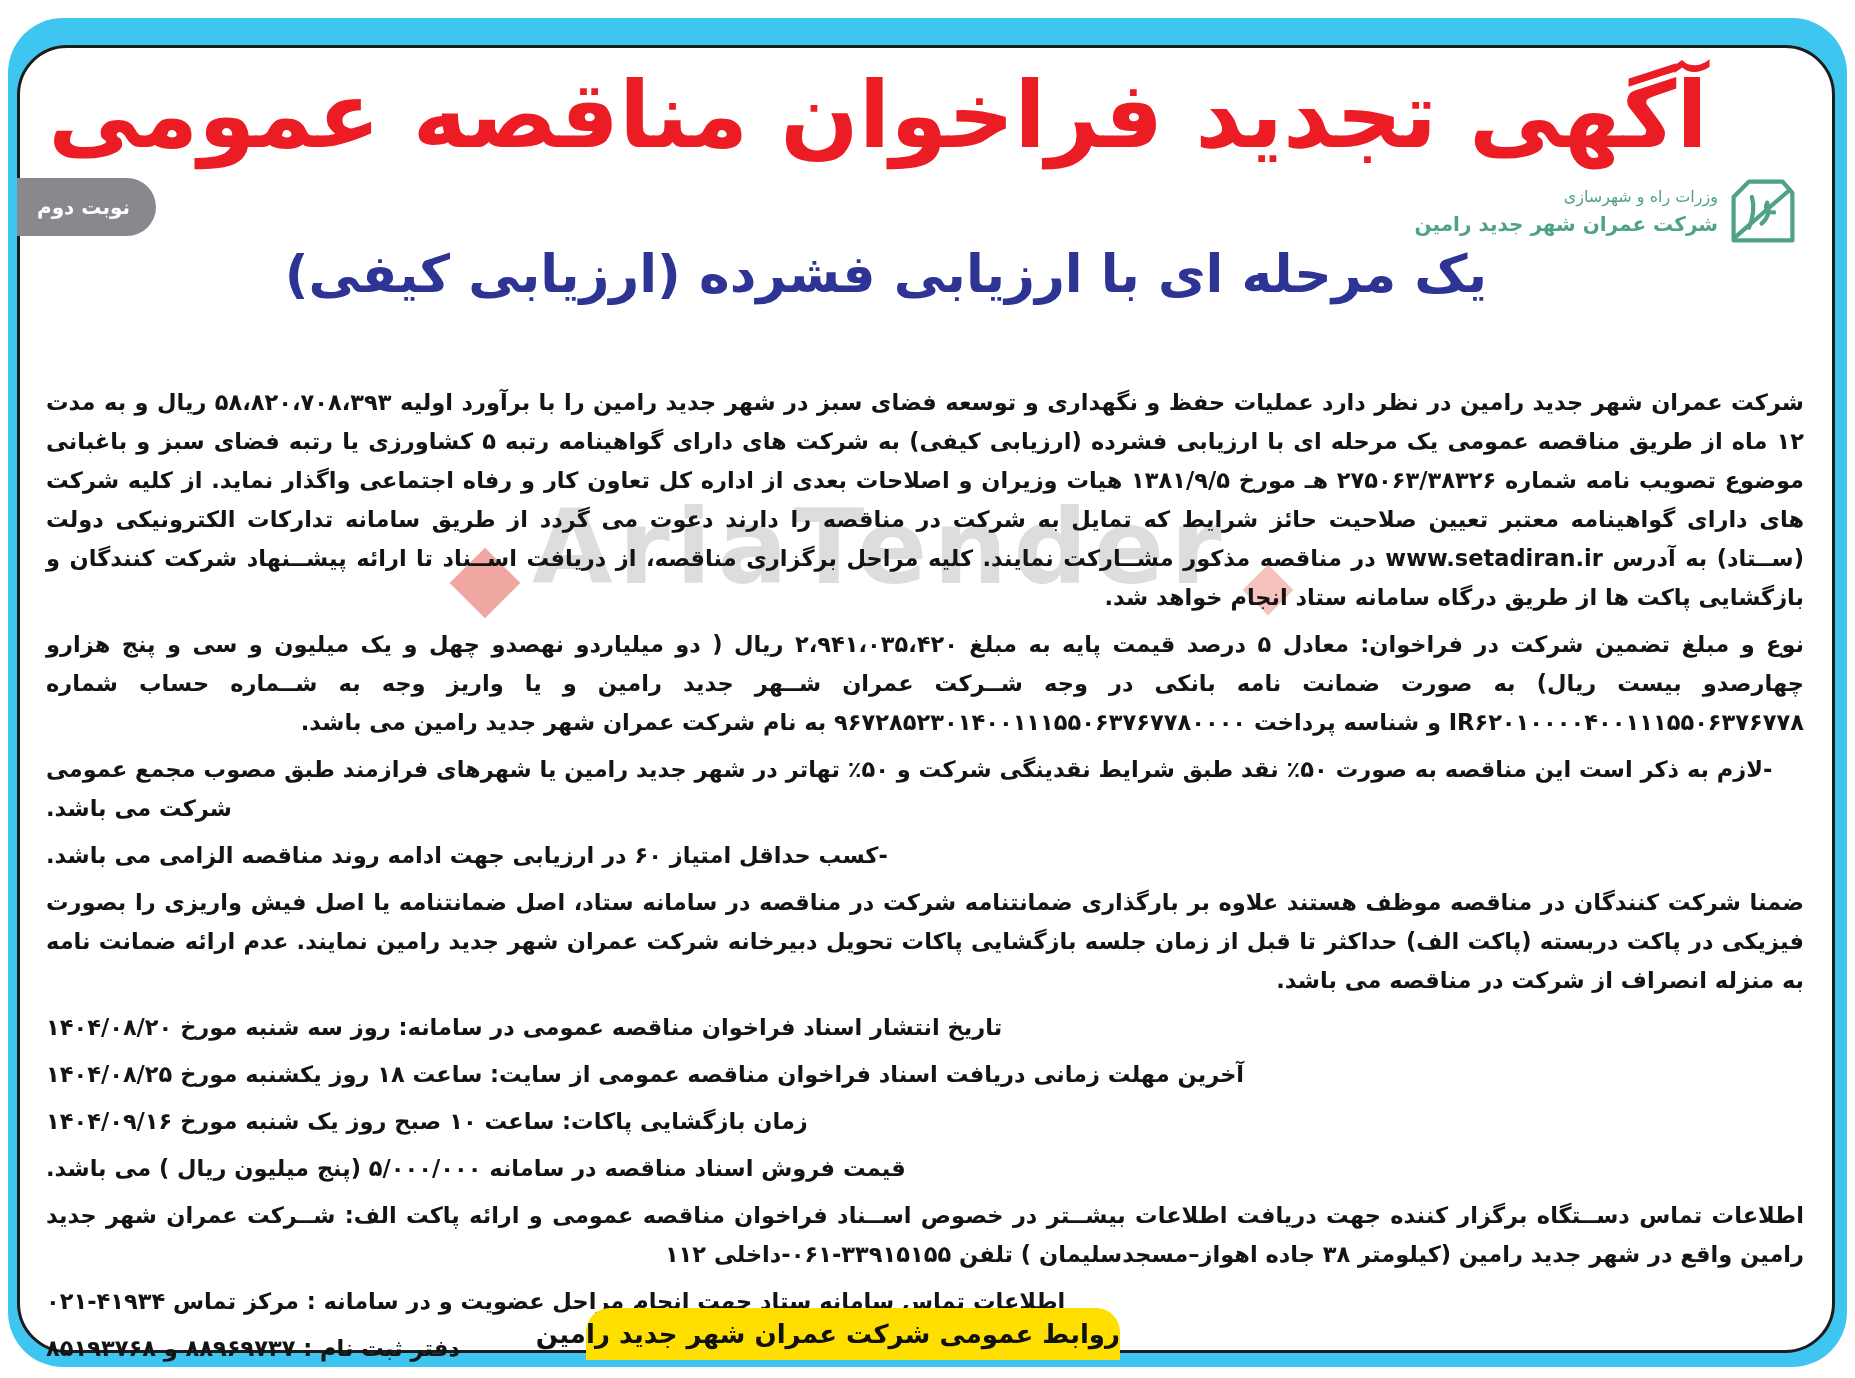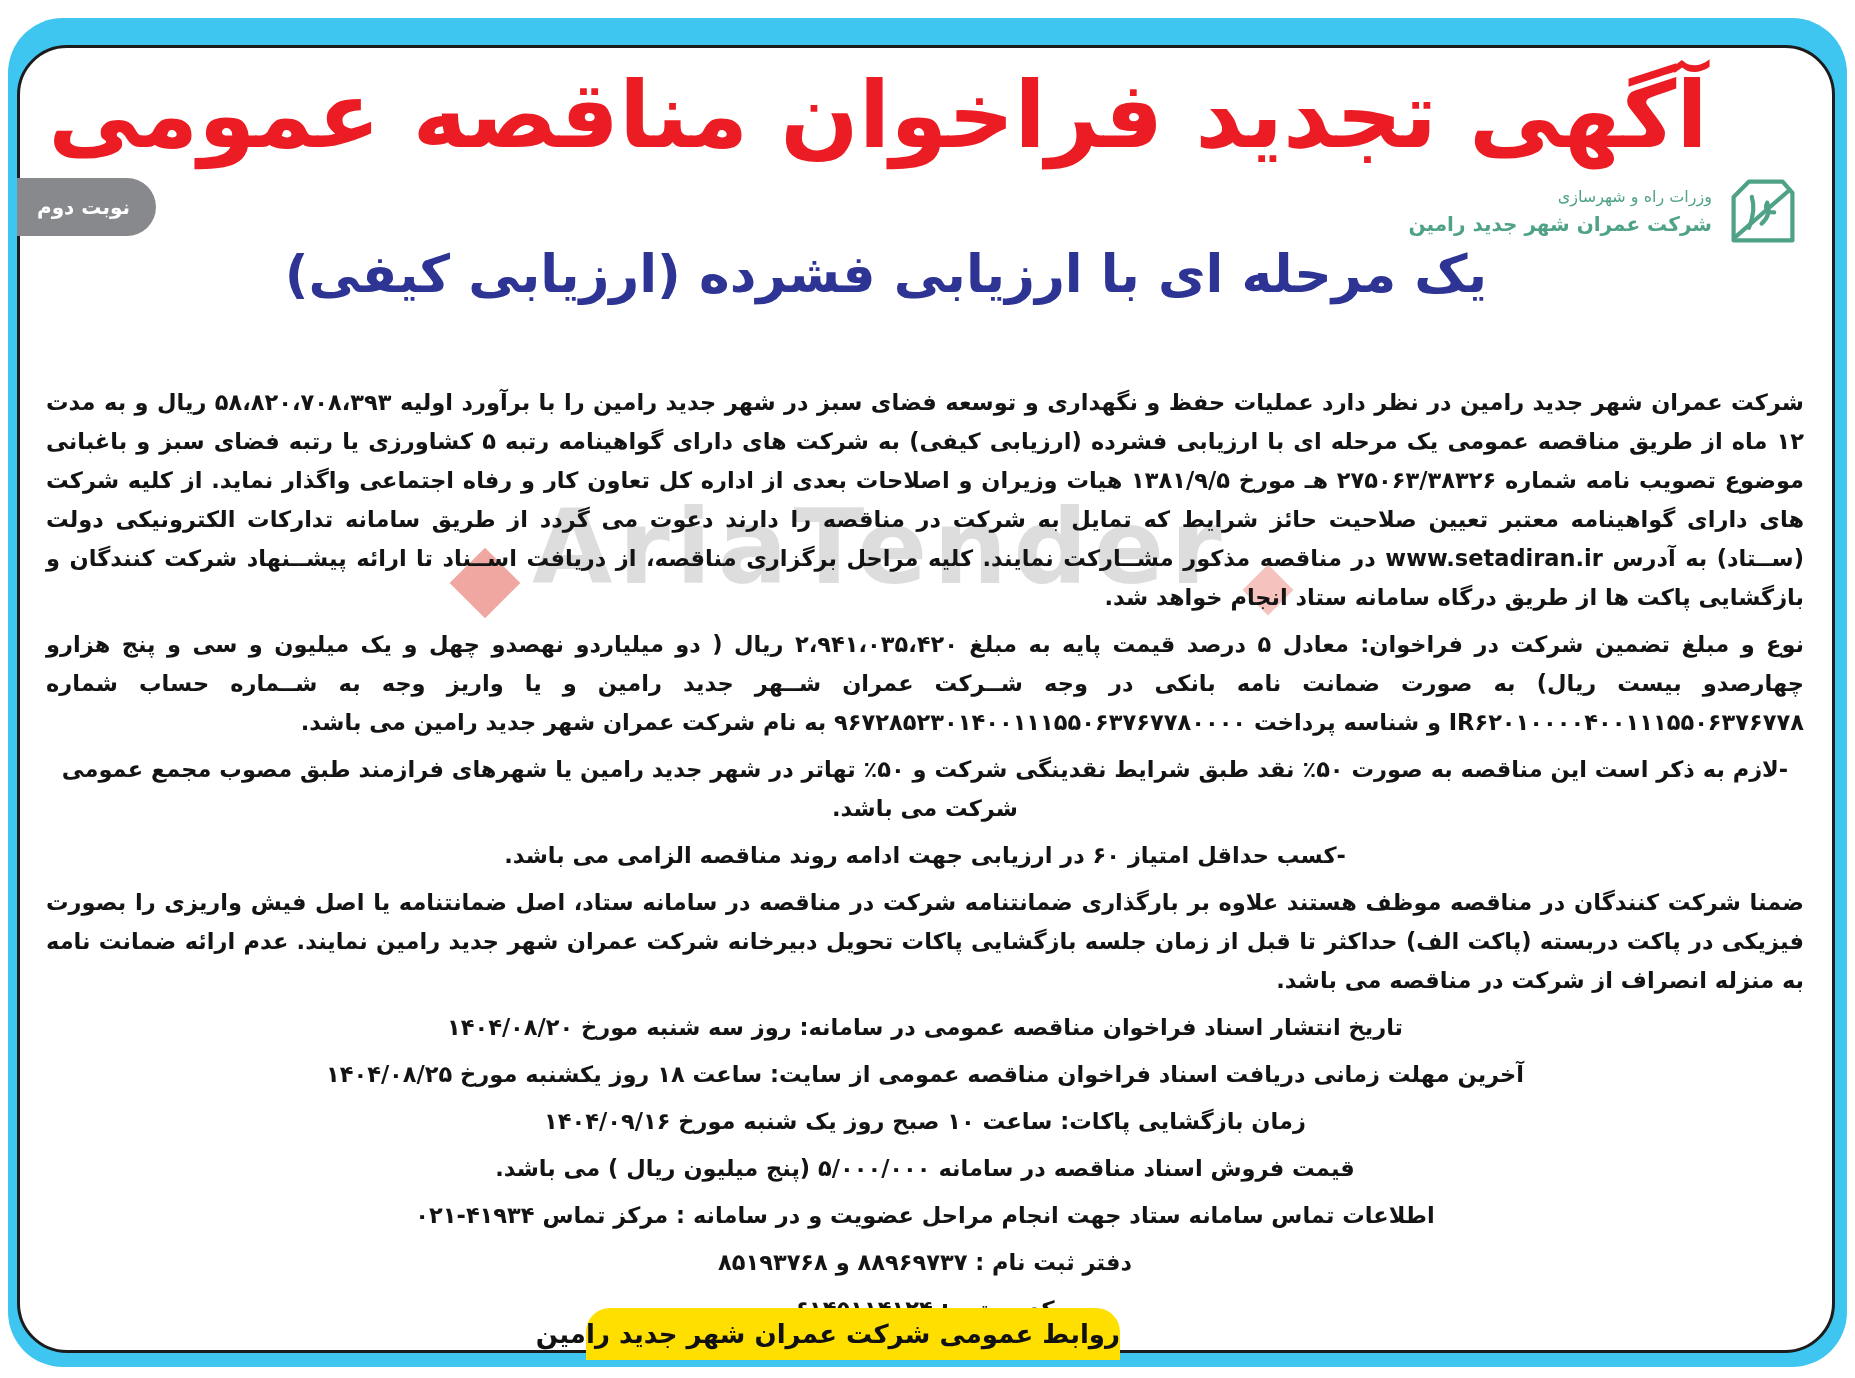--- a/index.html
+++ b/index.html
@@ -22,21 +22,21 @@
     color:#EC1C24;font-size:92px;font-weight:bold;white-space:nowrap;
     line-height:1.4;
   }
   .notice-badge{
     position:absolute;left:-3px;top:130px;height:58px;line-height:58px;
     background:#87898C;color:#ffffff;font-size:20px;font-weight:bold;
     padding:0 26px 0 20px;border-radius:0 29px 29px 0;white-space:nowrap;
   }
   .logo{
     position:absolute;right:34px;top:122px;display:flex;align-items:center;
-    gap:16px;
+    gap:10px;
   }
   .logo-text{text-align:right;color:#4FA287;}
   .logo-ministry{font-size:16px;margin-bottom:6px;}
   .logo-company{font-size:20px;font-weight:bold;}
   .emblem{width:70px;height:82px;flex:0 0 auto;}
   .subtitle{
     position:absolute;top:196px;left:0;width:100%;text-align:center;
     transform:translateX(-40px);
     color:#2D3494;font-size:52px;font-weight:bold;white-space:nowrap;
   }
@@ -59,21 +59,21 @@
     font-size:26px;color:#a8a8a8;opacity:.8;word-spacing:44px;
     white-space:nowrap;
   }
   .body-text{
     position:absolute;top:327px;right:20px;left:18px;z-index:1;
     direction:rtl;color:#141414;font-size:22.5px;font-weight:bold;
     line-height:39px;
   }
   .body-text p{margin:8px;}
   .just{text-align:justify;}
-  .line{text-align:center;}
+  .line{text-align:left;}
   .footer-badge{
     position:absolute;left:566px;bottom:-10px;width:534px;height:52px;
     line-height:52px;background:#FFDF00;border-radius:24px 24px 0 0;
     text-align:center;color:#111111;font-size:26px;font-weight:bold;
     white-space:nowrap;z-index:5;direction:rtl;
   }
 </style>
 </head>
 <body>
 
@@ -113,20 +113,21 @@
   <div class="body-text">
     <p class="just">شرکت عمران شهر جدید رامین در نظر دارد عملیات حفظ و نگهداری و توسعه فضای سبز در شهر جدید رامین را با برآورد اولیه ۵۸،۸۲۰،۷۰۸،۳۹۳ ریال و به مدت ۱۲ ماه از طریق مناقصه عمومی یک مرحله ای با ارزیابی فشرده (ارزیابی کیفی) به شرکت های دارای گواهینامه رتبه ۵ کشاورزی یا رتبه فضای سبز و باغبانی موضوع تصویب نامه شماره ۲۷۵۰۶۳/۳۸۳۲۶ هـ مورخ ۱۳۸۱/۹/۵ هیات وزیران و اصلاحات بعدی از اداره کل تعاون کار و رفاه اجتماعی واگذار نماید. از کلیه شرکت های دارای گواهینامه معتبر تعیین صلاحیت حائز شرایط که تمایل به شرکت در مناقصه را دارند دعوت می گردد از طریق سامانه تدارکات الکترونیکی دولت (ســتاد) به آدرس www.setadiran.ir در مناقصه مذکور مشــارکت نمایند. کلیه مراحل برگزاری مناقصه، از دریافت اســناد تا ارائه پیشــنهاد شرکت کنندگان و بازگشایی پاکت ها از طریق درگاه سامانه ستاد انجام خواهد شد.</p>
     <p class="just">نوع و مبلغ تضمین شرکت در فراخوان: معادل ۵ درصد قیمت پایه به مبلغ ۲،۹۴۱،۰۳۵،۴۲۰ ریال ( دو میلیاردو نهصدو چهل و یک میلیون و سی و پنج هزارو چهارصدو بیست ریال) به صورت ضمانت نامه بانکی در وجه شــرکت عمران شــهر جدید رامین و یا واریز وجه به شــماره حساب شماره IR۶۲۰۱۰۰۰۰۴۰۰۱۱۱۵۵۰۶۳۷۶۷۷۸ و شناسه پرداخت ۹۶۷۲۸۵۲۳۰۱۴۰۰۱۱۱۵۵۰۶۳۷۶۷۷۸۰۰۰۰ به نام شرکت عمران شهر جدید رامین می باشد.</p>
     <p class="line">-لازم به ذکر است این مناقصه به صورت ۵۰٪ نقد طبق شرایط نقدینگی شرکت و ۵۰٪ تهاتر در شهر جدید رامین یا شهرهای فرازمند طبق مصوب مجمع عمومی شرکت می باشد.</p>
     <p class="line">-کسب حداقل امتیاز ۶۰ در ارزیابی جهت ادامه روند مناقصه الزامی می باشد.</p>
     <p class="just">ضمنا شرکت کنندگان در مناقصه موظف هستند علاوه بر بارگذاری ضمانتنامه شرکت در مناقصه در سامانه ستاد، اصل ضمانتنامه یا اصل فیش واریزی را بصورت فیزیکی در پاکت دربسته (پاکت الف) حداکثر تا قبل از زمان جلسه بازگشایی پاکات تحویل دبیرخانه شرکت عمران شهر جدید رامین نمایند. عدم ارائه ضمانت نامه به منزله انصراف از شرکت در مناقصه می باشد.</p>
     <p class="line">تاریخ انتشار اسناد فراخوان مناقصه عمومی در سامانه: روز سه شنبه مورخ ۱۴۰۴/۰۸/۲۰</p>
     <p class="line">آخرین مهلت زمانی دریافت اسناد فراخوان مناقصه عمومی از سایت: ساعت ۱۸ روز یکشنبه مورخ ۱۴۰۴/۰۸/۲۵</p>
     <p class="line">زمان بازگشایی پاکات: ساعت ۱۰ صبح روز یک شنبه مورخ ۱۴۰۴/۰۹/۱۶</p>
     <p class="line">قیمت فروش اسناد مناقصه در سامانه ۵/۰۰۰/۰۰۰ (پنج میلیون ریال ) می باشد.</p>
+    <p class="just">اطلاعات تماس دســتگاه برگزار کننده جهت دریافت اطلاعات بیشــتر در خصوص اســناد فراخوان مناقصه عمومی و ارائه پاکت الف: شــرکت عمران شهر جدید رامین واقع در شهر جدید رامین (کیلومتر ۳۸ جاده اهواز–مسجدسلیمان ) تلفن ۳۳۹۱۵۱۵۵-۰۶۱-داخلی ۱۱۲</p>
     <p class="line">اطلاعات تماس سامانه ستاد جهت انجام مراحل عضویت و در سامانه : مرکز تماس ۴۱۹۳۴-۰۲۱</p>
     <p class="line">دفتر ثبت نام : ۸۸۹۶۹۷۳۷ و ۸۵۱۹۳۷۶۸</p>
     <p class="line">کد پستی : ۶۱۴۵۱۱۴۱۲۴</p>
   </div>
 
   <div class="footer-badge">روابط عمومی شرکت عمران شهر جدید رامین</div>
 
 </div>
 
 </body></html>

